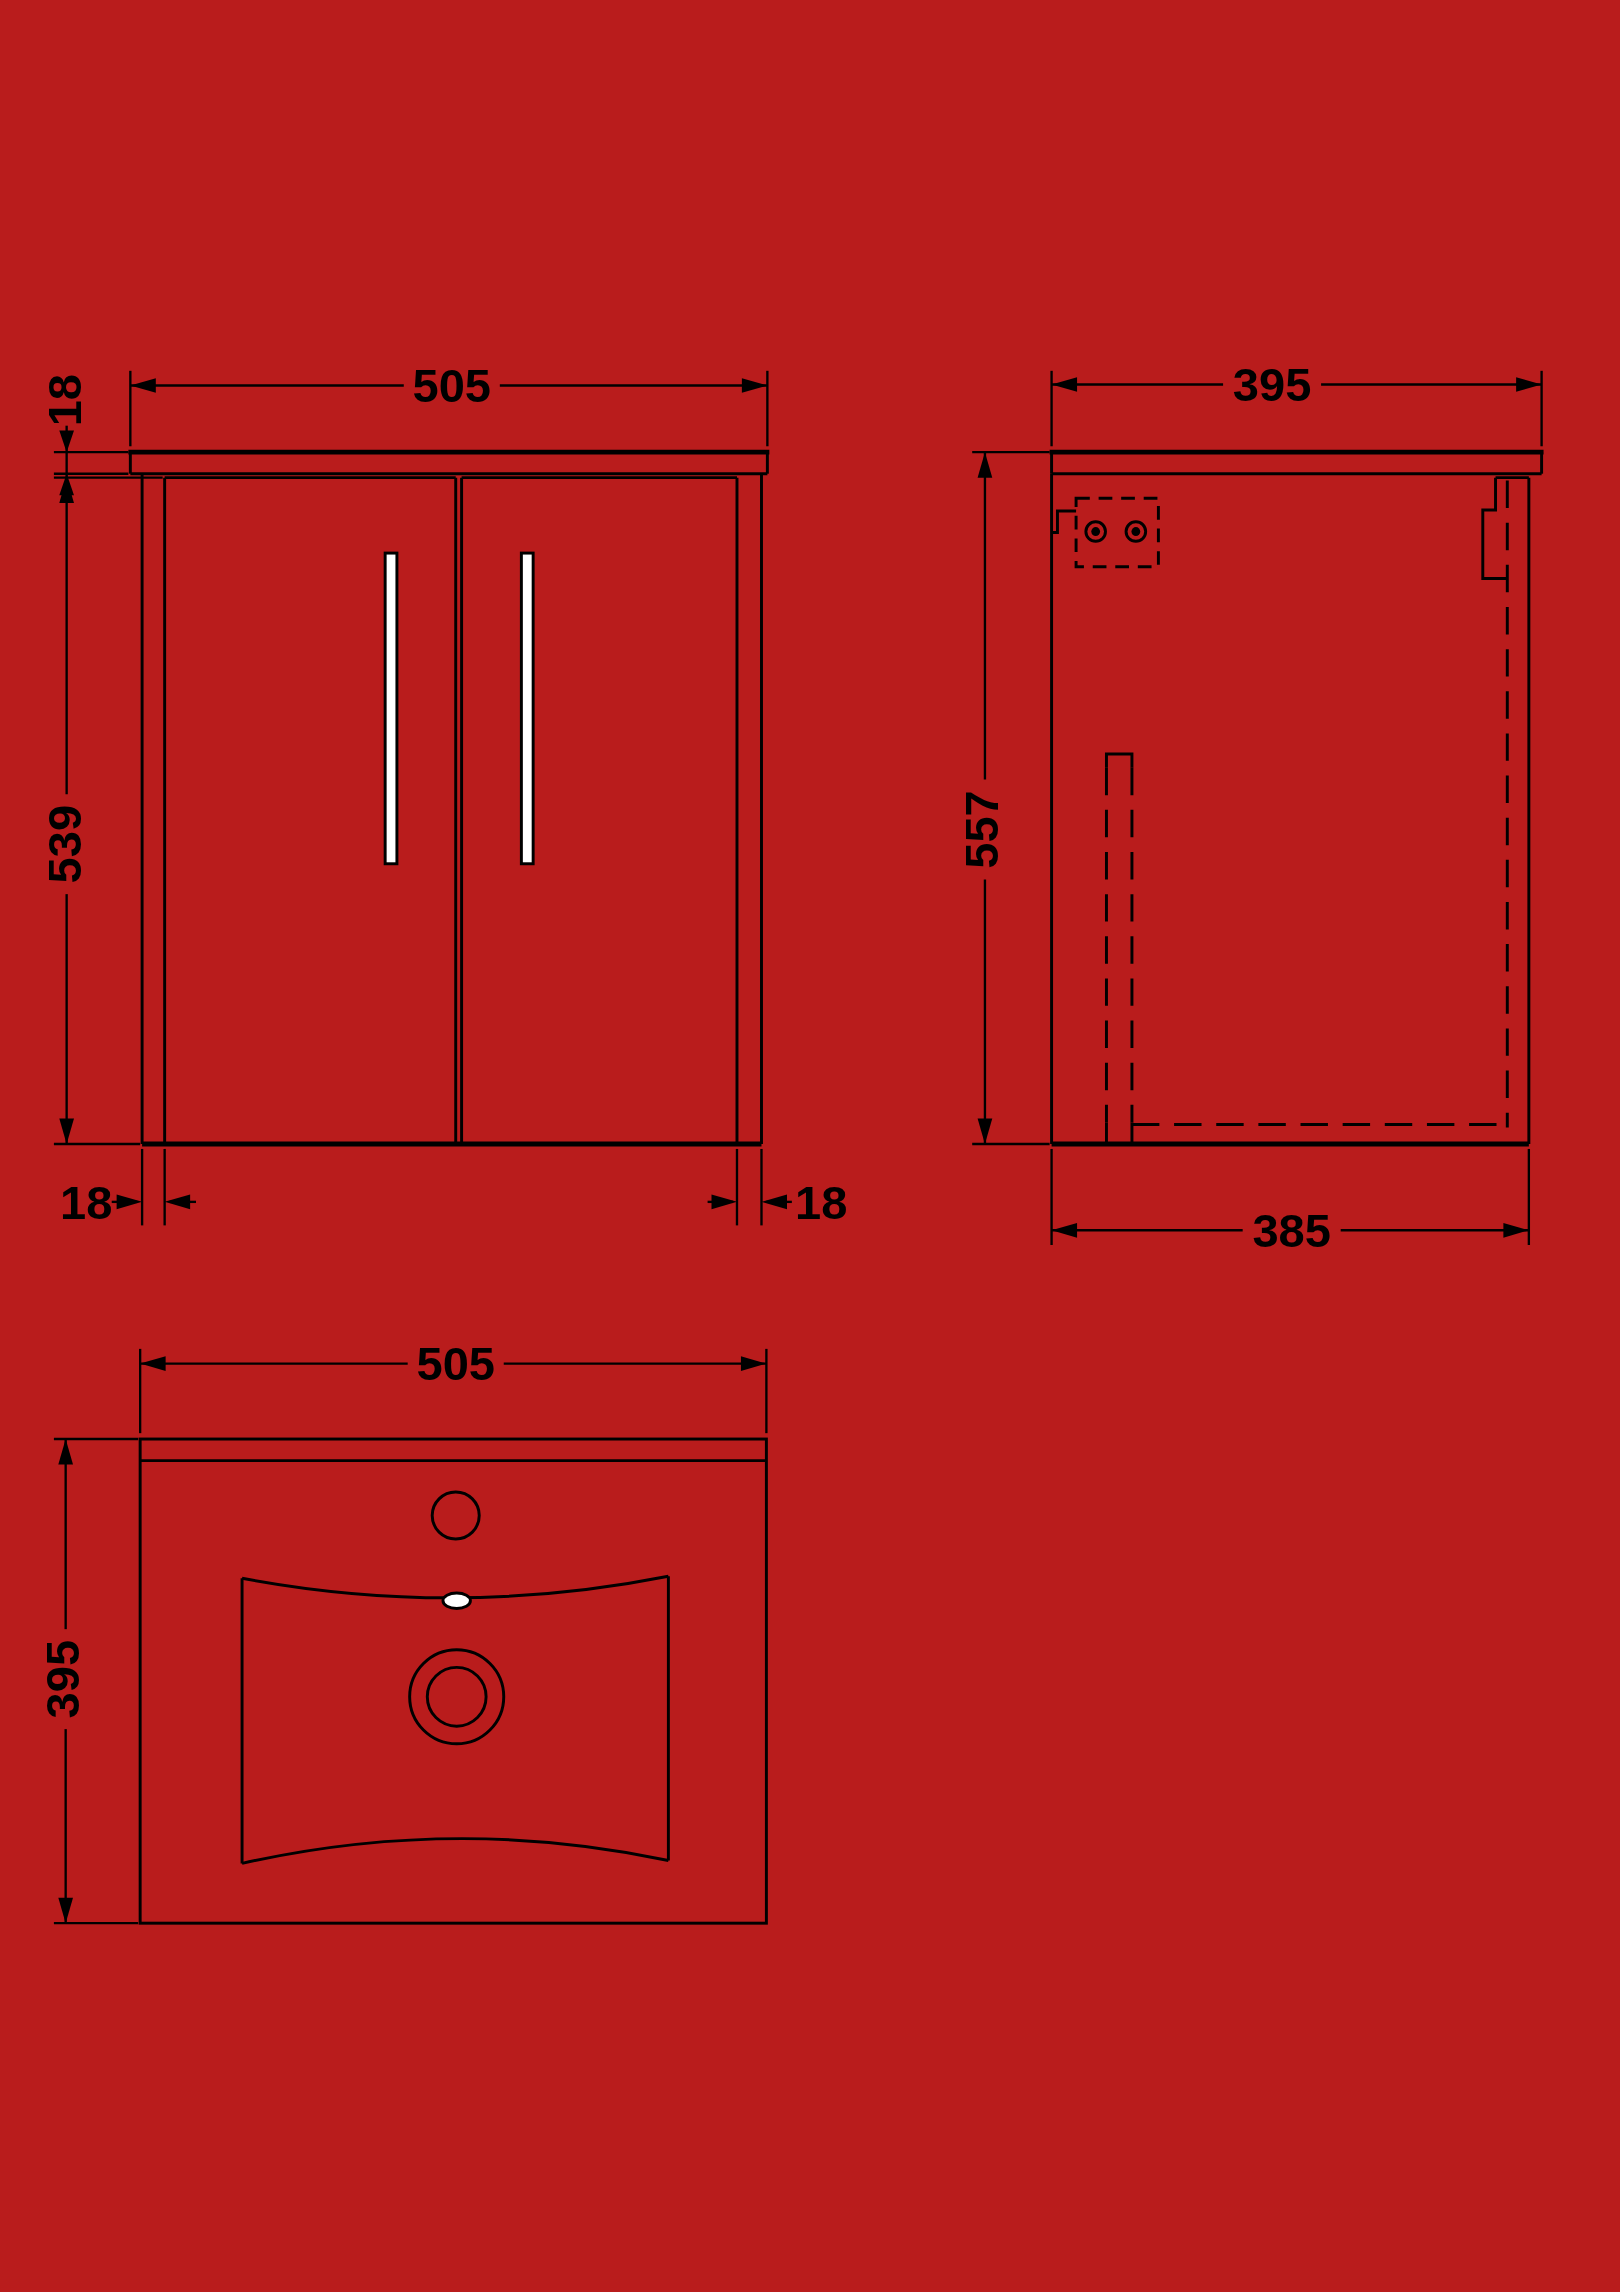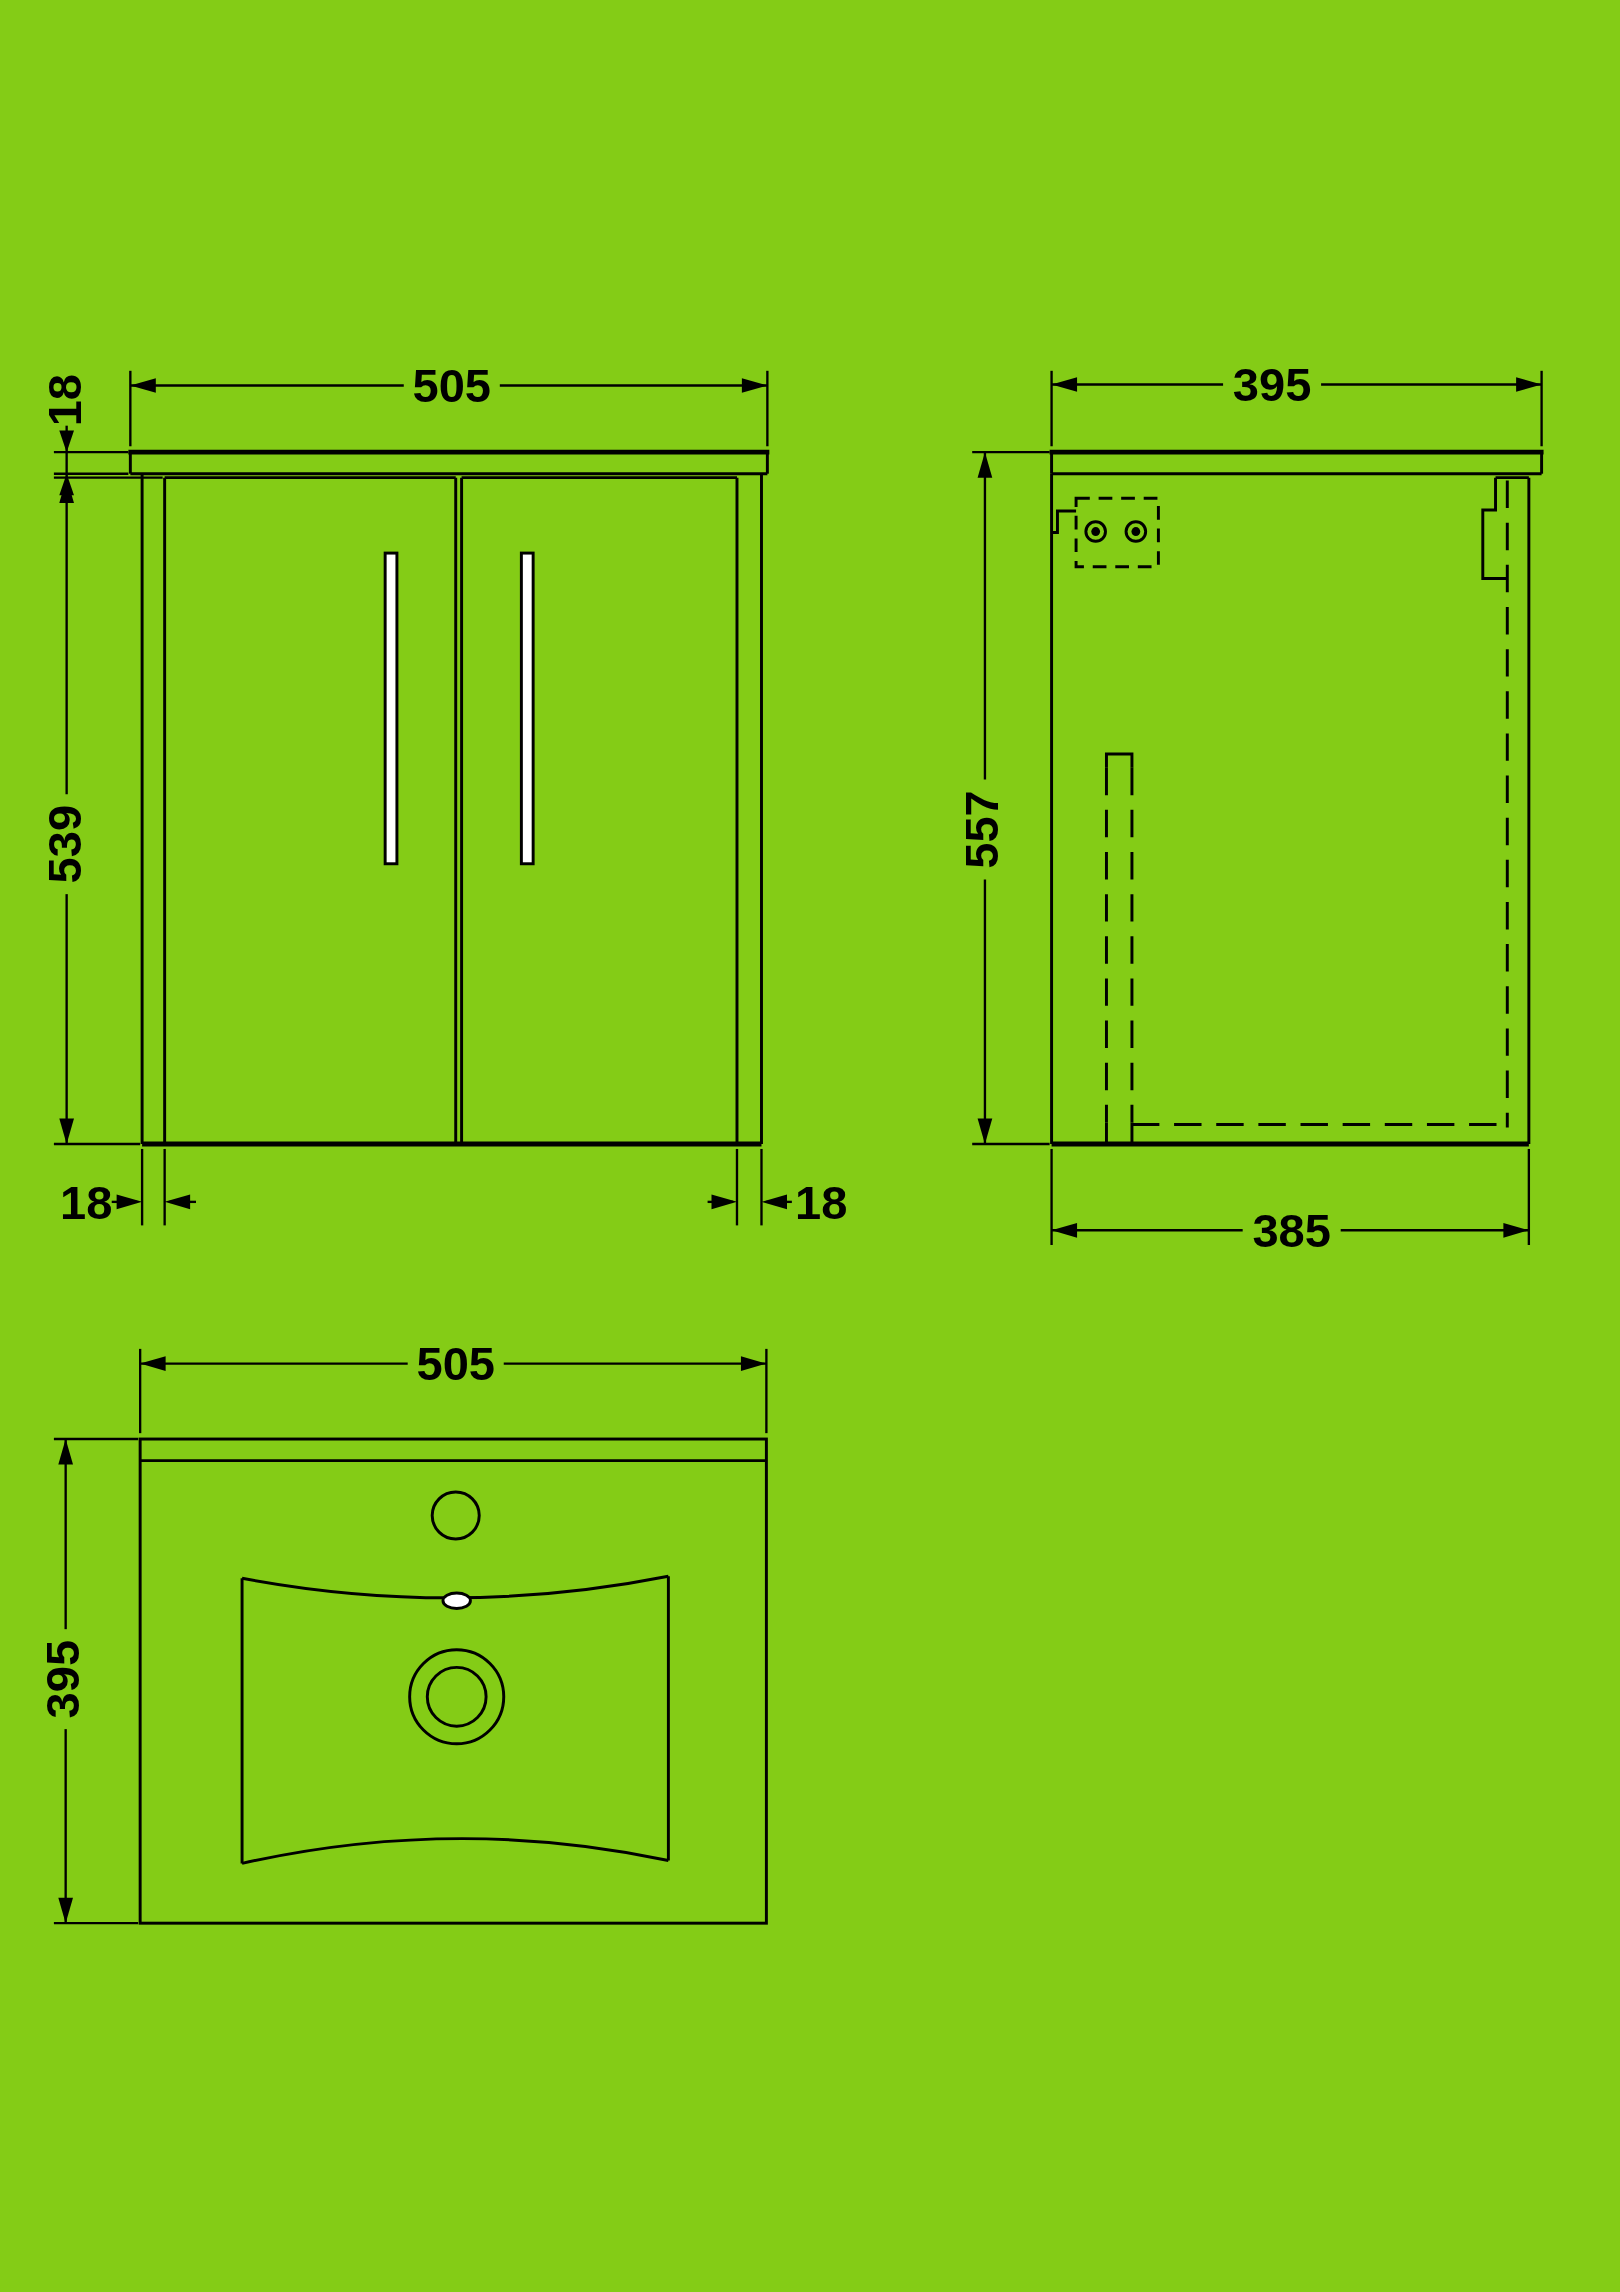--- a/index.html
+++ b/index.html
@@ -1,16 +1,16 @@
 <!DOCTYPE html>
 <html><head>
 <meta charset="utf-8">
 <style>
   html,body{margin:0;padding:0;background:#ffffff;}
-  .sheet{position:relative;width:1620px;height:2293px;background:#84cc16;overflow:hidden;}
+  .sheet{position:relative;width:1620px;height:2293px;background:#b91c1c;overflow:hidden;}
   svg{display:block;}
   .obj{stroke:#000;fill:none;stroke-width:3;}
   .obj-heavy{stroke:#000;fill:none;stroke-width:5;}
   .obj-dash{stroke:#000;fill:none;stroke-width:3;stroke-dasharray:28 15;}
   .obj-dash-sm{stroke:#000;fill:none;stroke-width:3;stroke-dasharray:14 9;}
   .dim{stroke:#000;fill:none;stroke-width:2.4;}
   .arr{fill:#000;stroke:none;}
   .dimtext{font-family:"Liberation Sans", sans-serif;font-weight:700;font-size:48px;fill:#000;}
   .fillwhite{fill:#ffffff;}
 </style>

